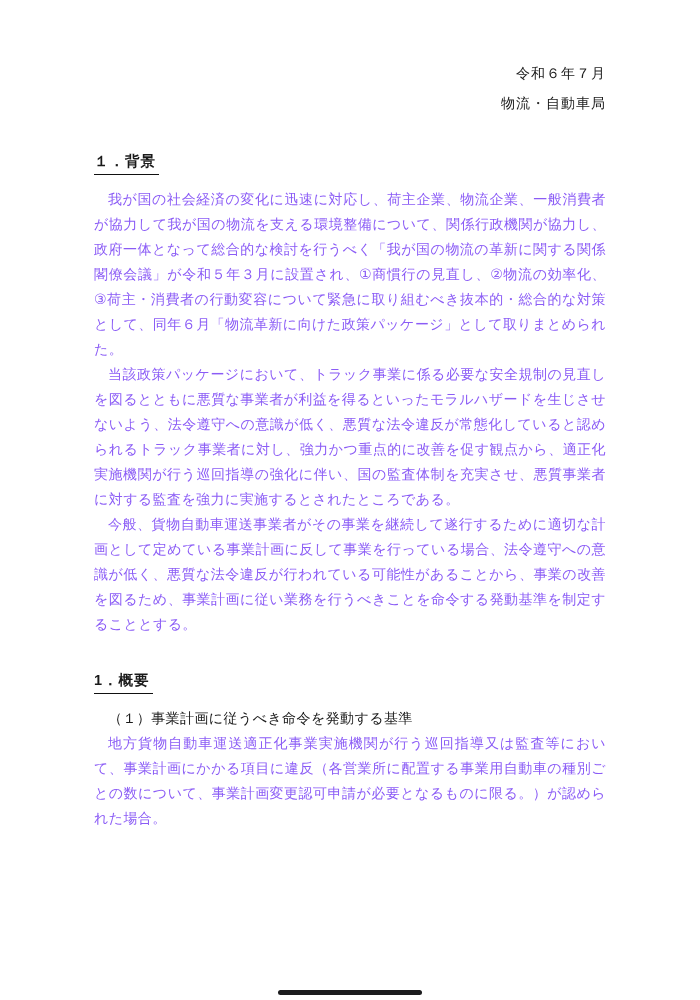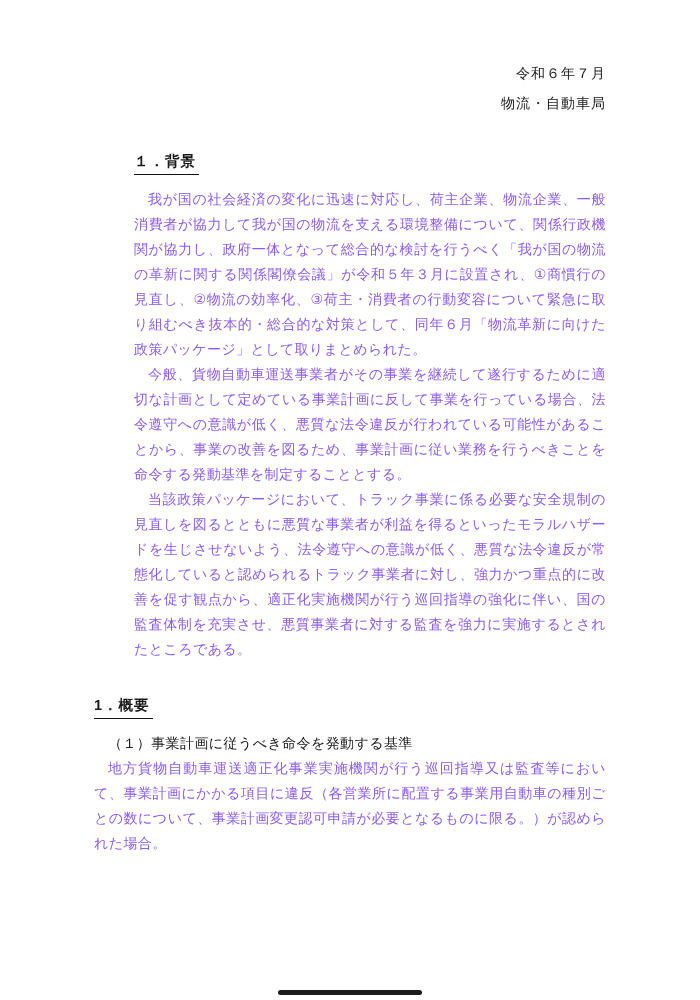--- a/index.html
+++ b/index.html
@@ -29,21 +29,21 @@
     letter-spacing: 0.5px;
     margin: 22px 0 0 0;
   }
   .section { margin-top: 0; }
   .sec-heading {
     font-size: 14.5px;
     font-weight: bold;
     margin: 0 0 12px 0;
     letter-spacing: 1px;
   }
-  .sec-1 { margin-top: 34px; margin-left: 40px; }
+  .sec-1 { margin-top: 34px; }
   .sec-2 { margin-top: 34px; }
   .underlined {
     display: inline-block;
     border-bottom: 1.5px solid #111;
     padding-bottom: 3px;
     padding-right: 3px;
   }
   p.body {
     font-size: 14px;
     line-height: 25px;
@@ -82,22 +82,22 @@
 
   <div class="header-right">
     <div>令和６年７月</div>
     <div>物流・自動車局</div>
   </div>
 
 
   <div class="section sec-1">
     <h2 class="sec-heading"><span class="underlined">１．背景</span></h2>
     <p class="body">我が国の社会経済の変化に迅速に対応し、荷主企業、物流企業、一般消費者が協力して我が国の物流を支える環境整備について、関係行政機関が協力し、政府一体となって総合的な検討を行うべく「我が国の物流の革新に関する関係閣僚会議」が令和５年３月に設置され、①商慣行の見直し、②物流の効率化、③荷主・消費者の行動変容について緊急に取り組むべき抜本的・総合的な対策として、同年６月「物流革新に向けた政策パッケージ」として取りまとめられた。</p>
+    <p class="body">当該政策パッケージにおいて、トラック事業に係る必要な安全規制の見直しを図るとともに悪質な事業者が利益を得るといったモラルハザードを生じさせないよう、法令遵守への意識が低く、悪質な法令違反が常態化していると認められるトラック事業者に対し、強力かつ重点的に改善を促す観点から、適正化実施機関が行う巡回指導の強化に伴い、国の監査体制を充実させ、悪質事業者に対する監査を強力に実施するとされたところである。</p>
     <p class="body">今般、貨物自動車運送事業者がその事業を継続して遂行するために適切な計画として定めている事業計画に反して事業を行っている場合、法令遵守への意識が低く、悪質な法令違反が行われている可能性があることから、事業の改善を図るため、事業計画に従い業務を行うべきことを命令する発動基準を制定することとする。</p>
-    <p class="body">当該政策パッケージにおいて、トラック事業に係る必要な安全規制の見直しを図るとともに悪質な事業者が利益を得るといったモラルハザードを生じさせないよう、法令遵守への意識が低く、悪質な法令違反が常態化していると認められるトラック事業者に対し、強力かつ重点的に改善を促す観点から、適正化実施機関が行う巡回指導の強化に伴い、国の監査体制を充実させ、悪質事業者に対する監査を強力に実施するとされたところである。</p>
   </div>
 
   <div class="section sec-2">
     <h2 class="sec-heading"><span class="underlined">1．概要</span></h2>
 
     <div class="sub-heading">（１）事業計画に従うべき命令を発動する基準</div>
     <p class="body sub-body">地方貨物自動車運送適正化事業実施機関が行う巡回指導又は監査等において、事業計画にかかる項目に違反（各営業所に配置する事業用自動車の種別ごとの数について、事業計画変更認可申請が必要となるものに限る。）が認められた場合。</p>
 
   </div>
 

